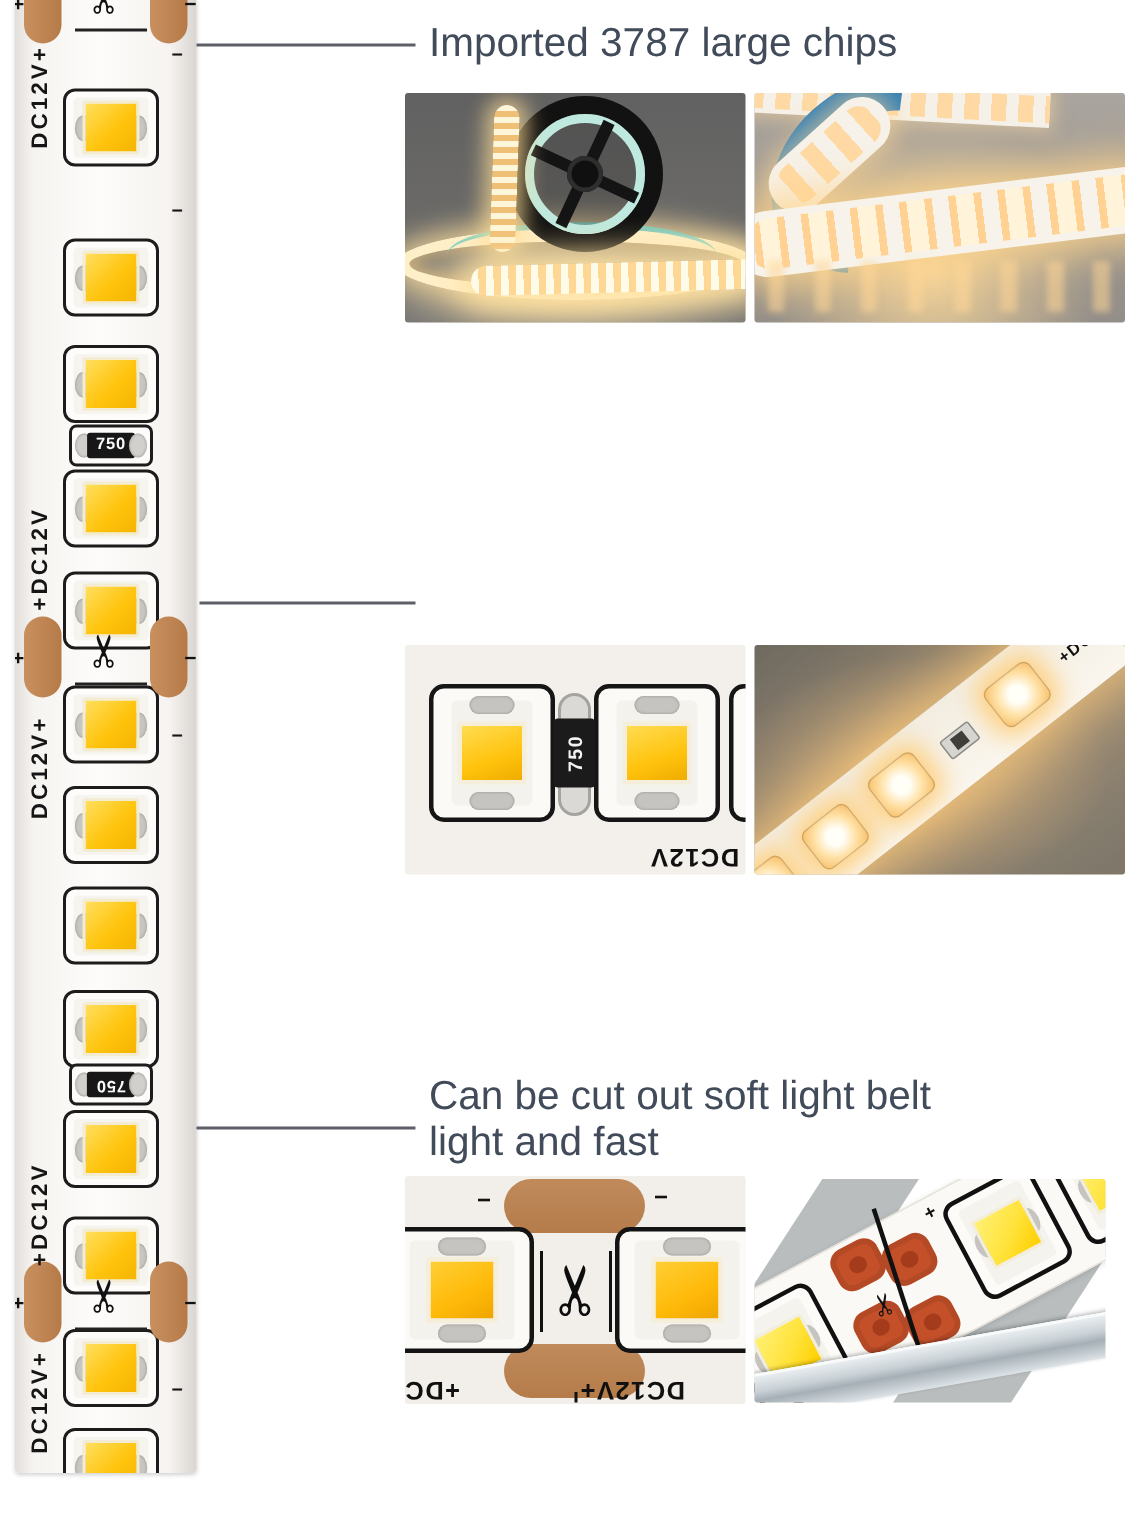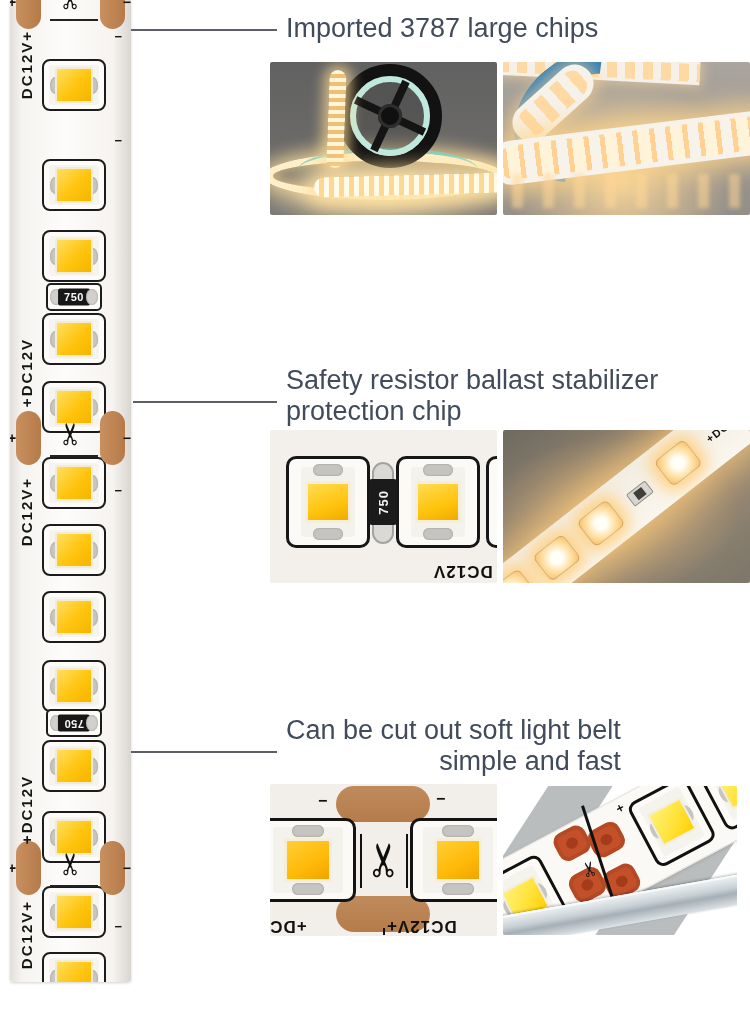--- a/index.html
+++ b/index.html
@@ -32,21 +32,21 @@
 
   
   .conn{position:absolute;height:2px;background:#5c6066;}
   #conn1{left:131px;top:29px;width:146px;}
   #conn2{left:133px;top:401px;width:144px;}
   #conn3{left:131px;top:751px;width:146px;}
   .hd{position:absolute;margin:0;font-size:27px;font-weight:400;color:#414b5a;line-height:31px;}
   .hd span{display:block;}
   #hd1{left:286px;top:13px;}
   #hd2{left:286px;top:365px;}
-  #hd3{left:286px;top:715px;text-align:right;}
+  #hd3{left:286px;top:715px;}
 
   
   .photo{position:absolute;overflow:hidden;border-radius:2px;}
   #ph1{left:270px;top:62px;width:227px;height:153px;background:linear-gradient(180deg,#616161,#6b6a68 55%,#7d7b77);}
   #ph2{left:503px;top:62px;width:247px;height:153px;background:linear-gradient(180deg,#aaa59f,#9b968f 60%,#938e88);}
   #ph3{left:270px;top:430px;width:227px;height:153px;background:#f3f0eb;}
   #ph4{left:503px;top:430px;width:247px;height:153px;background:linear-gradient(150deg,#6f6a60,#8d8578 50%,#7e776a);}
   #ph5{left:270px;top:784px;width:227px;height:152px;background:#f2efea;}
   #ph6{left:503px;top:786px;width:234px;height:149px;background:#ffffff;}
 
@@ -233,27 +233,23 @@
     </div>
 
   <div class="conn" id="conn1"></div>
   <div class="conn" id="conn2"></div>
   <div class="conn" id="conn3"></div>
 
   <h2 class="hd" id="hd1">
     <span>Imported 3787 large chips</span>
     <span></span>
   </h2>
-  <h2 class="hd" id="hd2">
-    <span>Safety resistor ballast stabilizer</span>
-    <span>protection chip</span>
-  </h2>
   <h2 class="hd" id="hd3">
     <span>Can be cut out soft light belt</span>
-    <span>simple and fast</span>
+    <span>light and fast</span>
   </h2>
 
   <div class="photo" id="ph1">
     <div class="p1-glowfloor"></div>
     <div class="p1-loop"></div>
     <div class="p1-loop-teal"></div>
     <div class="p1-ring"></div>
     <div class="p1-ring-inner"></div>
     <div class="p1-spoke s1"></div>
     <div class="p1-spoke s2"></div>

